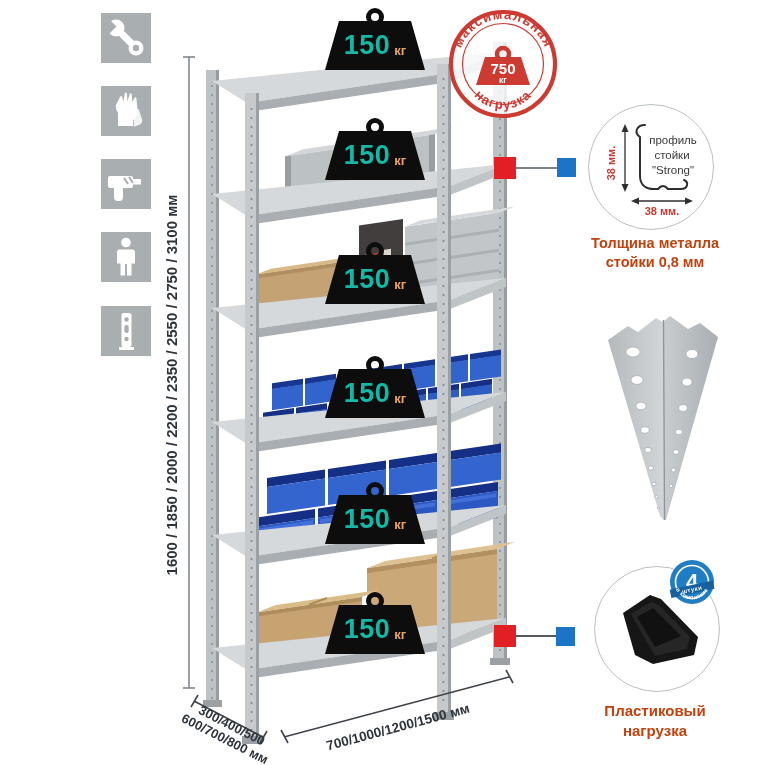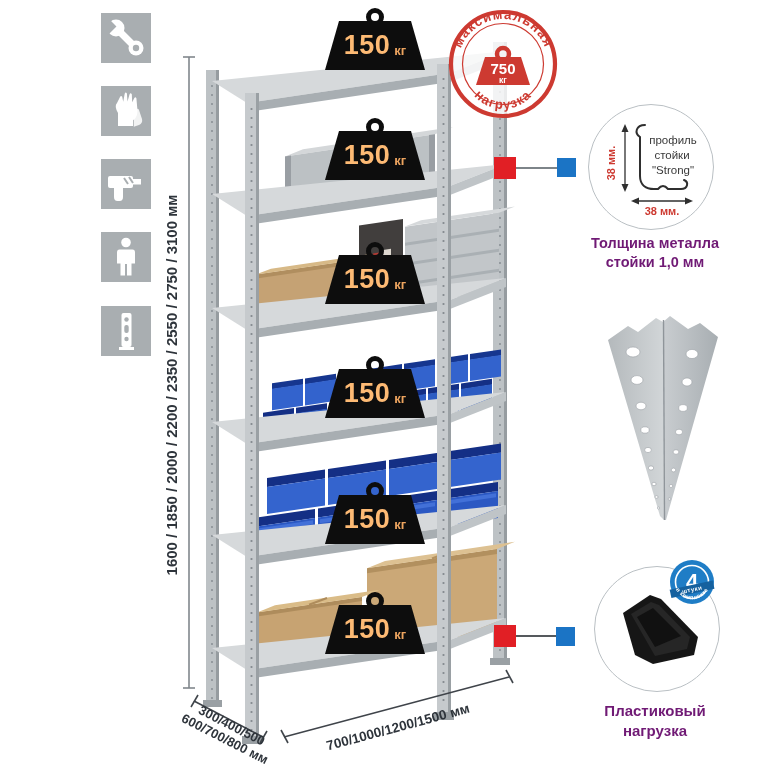--- a/index.html
+++ b/index.html
@@ -10,31 +10,31 @@
   
   .icon-sq{position:absolute;left:101px;width:50px;height:50px;background:#a9aeb1;}
 
   
   .badge{position:absolute;left:325px;width:100px;height:70px;z-index:6;}
   .badge .handle{position:absolute;left:41px;top:0;width:18px;height:18px;border:5px solid #0d0d0d;
                  border-radius:50%;box-sizing:border-box;background:transparent;}
   .badge .plate{position:absolute;left:0;top:13px;width:100px;height:49px;background:#0d0d0d;
                 clip-path:polygon(14% 0,86% 0,100% 100%,0 100%);
                 display:flex;align-items:center;justify-content:center;}
-  .badge .val{color:#fdba74;font-size:27px;font-weight:bold;letter-spacing:.5px;}
+  .badge .val{color:#14b8a6;font-size:27px;font-weight:bold;letter-spacing:.5px;}
   .badge .unit{color:#eda45f;font-size:13px;font-weight:bold;margin-left:4px;margin-top:9px;}
 
   
   .sq-red{position:absolute;width:22px;height:22px;background:#e11f25;z-index:7;}
   .sq-blue{position:absolute;width:19px;height:19px;background:#1b74c5;z-index:7;}
   .conn-line{position:absolute;height:2px;background:#7d8489;z-index:6;}
 
   
   .ring{position:absolute;border:1.6px solid #bac0c4;border-radius:50%;background:#fff;box-sizing:border-box;}
-  .caption{position:absolute;width:186px;text-align:center;color:#701a75;font-weight:bold;
+  .caption{position:absolute;width:186px;text-align:center;color:#c2410c;font-weight:bold;
            font-size:14.5px;line-height:1.32;z-index:4;}
 
   
   .dim{position:absolute;color:#2e343b;font-weight:bold;white-space:nowrap;z-index:5;}
   .dim-v{left:171px;top:385px;font-size:15px;transform:translate(-50%,-50%) rotate(-90deg);}
   .dim-depth{left:228px;top:733px;font-size:13px;line-height:1.15;text-align:center;
              transform:translate(-50%,-50%) rotate(27deg);}
   .dim-width{left:398px;top:727px;font-size:13.5px;transform:translate(-50%,-50%) rotate(-15deg);}
 
   .stamp{position:absolute;left:447px;top:8px;width:112px;height:112px;z-index:8;}
@@ -349,21 +349,21 @@
       <text x="73" y="110" text-anchor="middle" font-size="11" font-weight="bold" fill="#cd3a31">38 мм.</text>
       <g fill="#3a3a3a" font-size="11.5" text-anchor="middle">
         <text x="84" y="39">профиль</text>
         <text x="83" y="54">стойки</text>
         <text x="84" y="69">"Strong"</text>
       </g>
     </svg>
   </div>
   <div class="caption" style="left:562px;top:234px">
     <div>Толщина металла</div>
-    <div>стойки 1,0 мм</div>
+    <div>стойки 0,8 мм</div>
   </div>
 
   <svg class="abs" style="left:600px;top:302px;z-index:2" width="128" height="232" viewBox="0 0 128 232">
     <defs>
       <linearGradient id="gL" x1="0" y1="0" x2="1" y2="0">
         <stop offset="0" stop-color="#b4b9bc"></stop>
           <stop offset="1" stop-color="#d2d6d8"></stop>
       </linearGradient>
       <linearGradient id="gR" x1="0" y1="0" x2="1" y2="0">
         <stop offset="0" stop-color="#c9cdd0"></stop>

